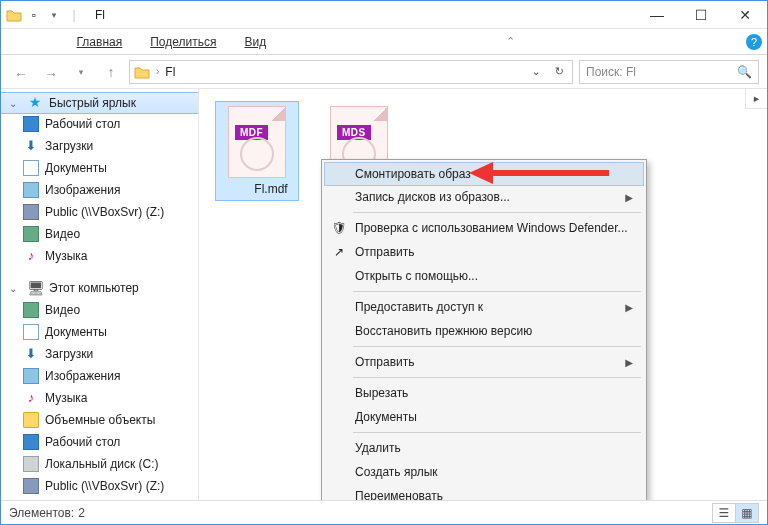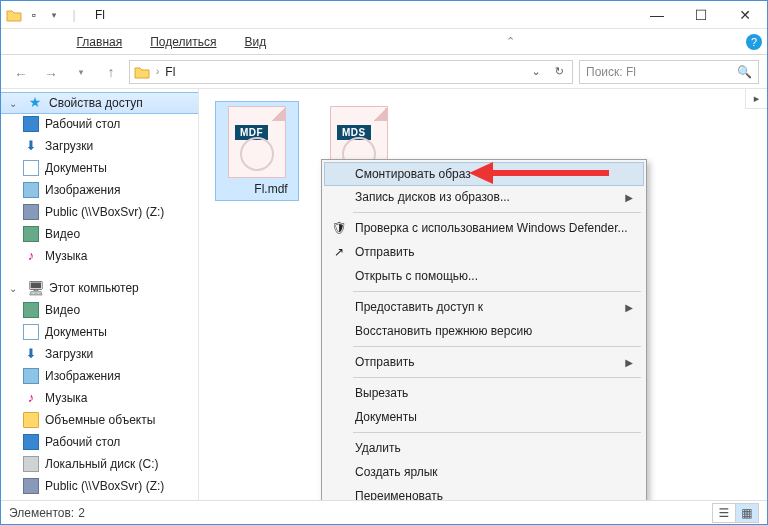--- a/index.html
+++ b/index.html
@@ -52,21 +52,21 @@
 .ic-pc { color:#555; font-size:14px; width:16px; text-align:center; }
 .ic-drive { background:#cfd3d6; border:1px solid #9aa0a6; }
 
 
 .content { flex:1; position:relative; padding:12px 16px; }
 .files { display:flex; gap:18px; }
 .fileitem { width:84px; display:flex; flex-direction:column; align-items:center; gap:4px; padding:4px; border:1px solid transparent; }
 .fileitem.sel { background:#cde8ff; border:1px solid #8cc1f1; }
 .fileicon { width:58px; height:72px; background:#fdf3f3; border:1px solid #e6c0c0; position:relative; }
 .fileicon::before { content:""; position:absolute; top:0; right:0; width:14px; height:14px; background:linear-gradient(135deg,#fdf3f3 50%,#e6c0c0 50%); }
-.fileicon .badge { position:absolute; top:18px; left:6px; background:#0c4a6e; color:#fff; font-size:10px; font-weight:bold; padding:2px 5px; letter-spacing:0.5px; }
+.fileicon .badge { position:absolute; top:18px; left:6px; background:#a21caf; color:#fff; font-size:10px; font-weight:bold; padding:2px 5px; letter-spacing:0.5px; }
 .fileicon .disc { position:absolute; bottom:6px; left:50%; transform:translateX(-50%); width:34px; height:34px; border:2px solid #e0cccc; border-radius:50%; }
 .filelabel { color:#222; text-align:center;margin-left:28px; }
 
 
 .viewstrip { position:absolute; right:0; top:0; width:22px; }
 .viewstrip div { height:20px; border-left:1px solid #e5e5e5; border-bottom:1px solid #e5e5e5; display:flex; align-items:center; justify-content:center; color:#555; font-size:11px; }
 
 
 .ctxmenu { position:absolute; left:320px; top:158px; width:326px; background:#f5f5f5; border:1px solid #a0a0a0; box-shadow:3px 3px 6px rgba(0,0,0,0.25); padding:3px; }
 .ctxmenu .mi { height:24px; display:flex; align-items:center; padding-left:30px; padding-right:10px; color:#222; position:relative; }
@@ -142,21 +142,21 @@
     <span>Поиск: Fl</span>
     <span style="margin-left:auto;color:#aaa">🔍</span>
   </div>
 </div>
 
 <div class="body">
   <div class="sidebar" id="sidebar">
       <div class="item root sel">
         <span class="chev">⌄</span>
         <span class="ic ic-star">★</span>
-        <span>Свойства доступ</span>
+        <span>Быстрый ярлык</span>
       </div>
       <div class="item">
         <span class="ic ic-desktop"></span>
         <span>Рабочий стол</span>
       </div>
       <div class="item">
         <span class="ic ic-down">⬇</span>
         <span>Загрузки</span>
       </div>
       <div class="item">

